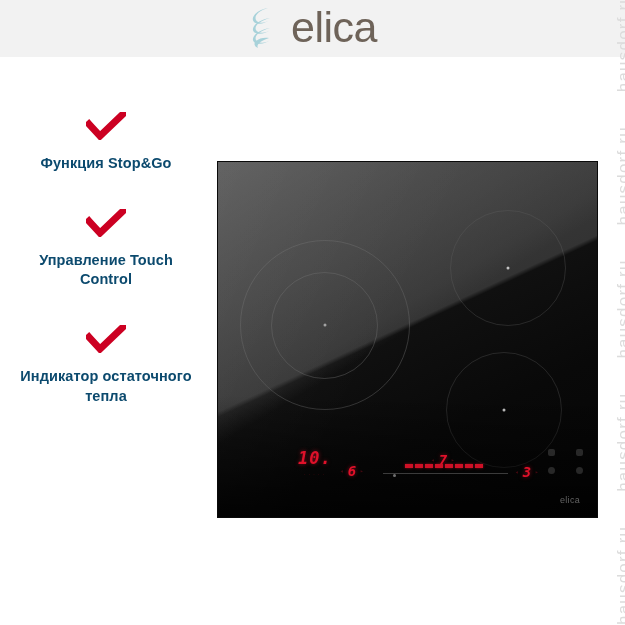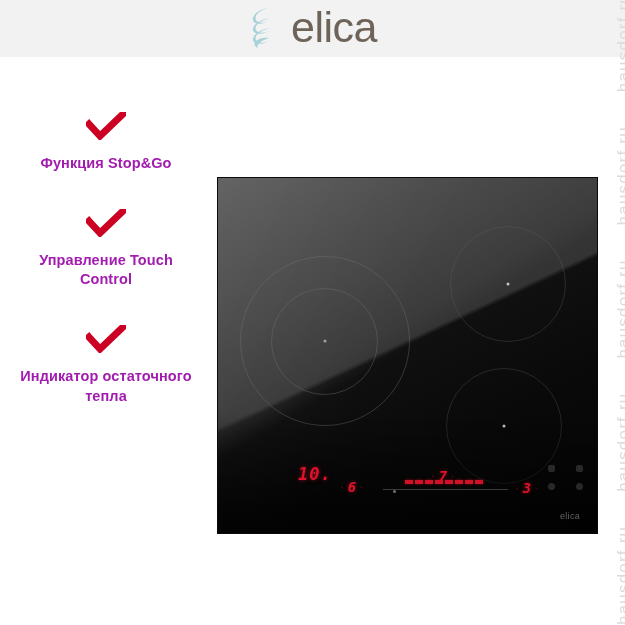--- a/index.html
+++ b/index.html
@@ -50,31 +50,31 @@
   }
   .feature-item {
     width: 100%;
     margin-bottom: 36px;
     text-align: center;
   }
   .check-icon { display: block; margin: 0 auto 14px auto; }
   .feature-label {
     font-size: 14.5px;
     font-weight: bold;
-    color: #a21caf;
+    color: #0c4a6e;
     line-height: 1.32;
     letter-spacing: 0.1px;
     padding: 0 14px;
   }
 
   
   #hob {
     position: absolute;
     left: 218px;
-    top: 178px;
+    top: 162px;
     width: 379px;
     height: 355px;
     background: #000;
     overflow: hidden;
     box-shadow: 0 0 0 1px #0a0a0a;
   }
   #hob-glass {
     position: absolute;
     inset: 0;
     background:

